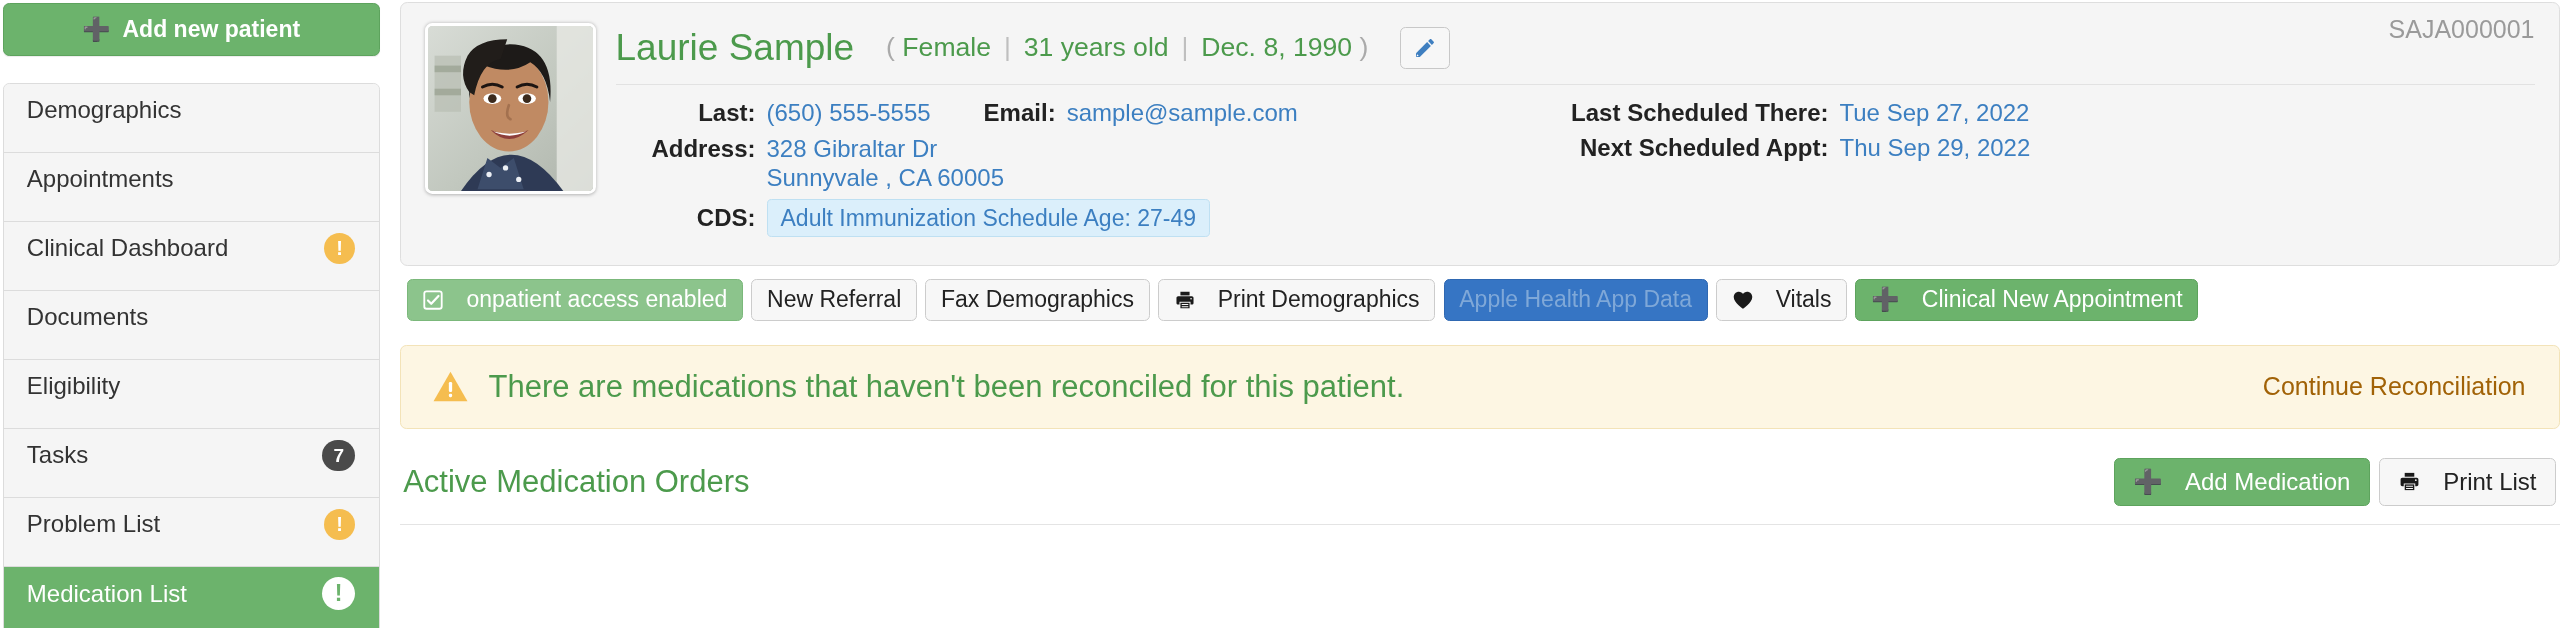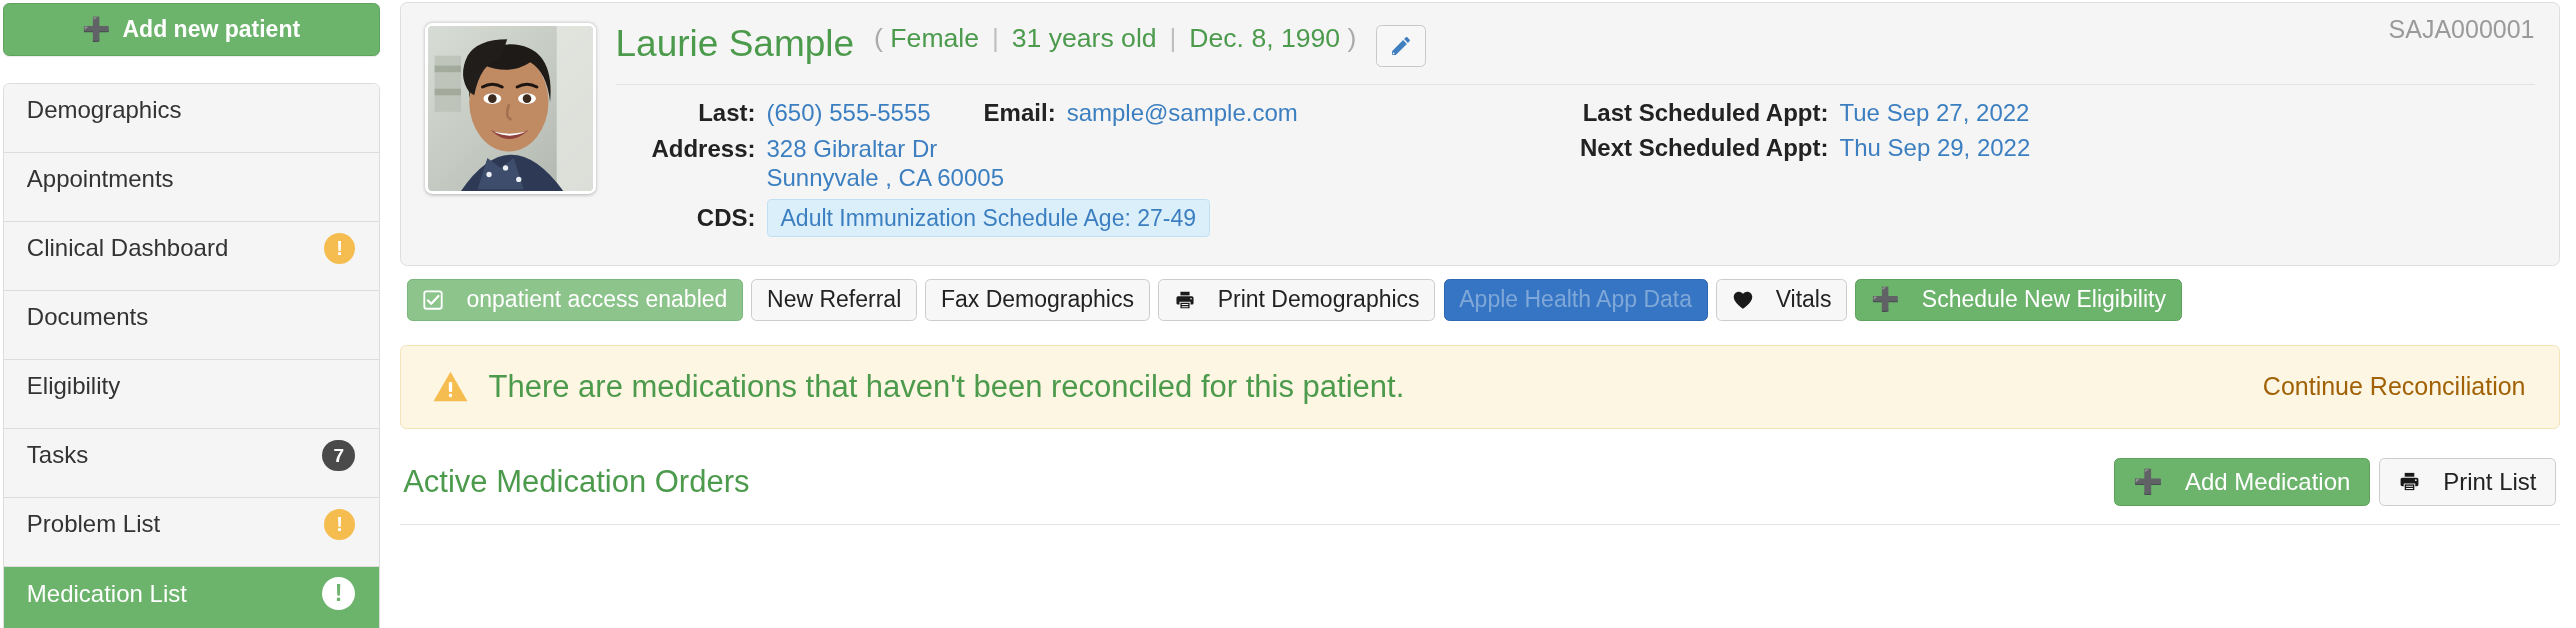--- a/index.html
+++ b/index.html
@@ -135,22 +135,22 @@
     overflow: hidden;
     background: #cfd3cf;
     position: relative;
   }
   .avatar svg { display:block; width:100%; height:100%; }
 
   .patient-body { flex: 1 1 auto; min-width: 0; padding-top: 1.8px; }
 
   .name-row {
     display: flex;
-    align-items: flex-start;
-    gap: 20px;
+    align-items: center;
+    gap: 32px;
     height: 46px;
   }
   .patient-name {
     color: #4c9a4c;
     font-size: 37px;
     font-weight: normal;
     line-height: 1;
     white-space: nowrap;
   }
   .demo-meta {
@@ -457,21 +457,21 @@
               <span class="info-label lw-cds">CDS:</span>
               <span class="cds-pill">Adult Immunization Schedule Age: 27-49</span>
             </div>
 
           </div>
 
           <div class="col-right">
 
 
             <div class="info-row">
-              <span class="info-label lw-right">Last Scheduled Appt:</span>
+              <span class="info-label lw-right">Last Scheduled There:</span>
               <span class="info-value link">Tue Sep 27, 2022</span>
             </div>
 
             <div class="info-row">
               <span class="info-label lw-right">Next Scheduled Appt:</span>
               <span class="info-value link">Thu Sep 29, 2022</span>
             </div>
 
           </div>
 
@@ -520,21 +520,21 @@
         <span>
           <svg width="22" height="20" viewBox="0 0 24 22" aria-hidden="true">
             <path d="M12 20.5S1.8 13.9 1.8 7.6C1.8 4.2 4.4 1.8 7.5 1.8c2 0 3.6 1 4.5 2.5.9-1.5 2.5-2.5 4.5-2.5 3.1 0 5.7 2.4 5.7 5.8 0 6.3-10.2 12.9-10.2 12.9z" fill="#1a1a1a"></path>
           </svg>
         </span>
         <span>Vitals</span>
       </div>
 
       <div class="btn btn-green">
         <span class="plus-glyph" style="font-size:23px">➕</span>
-        <span>Schedule New Eligibility</span>
+        <span>Clinical New Appointment</span>
       </div>
 
     </div>
 
     <div class="alert-banner">
       <div class="alert-left">
         <span>
           <svg class="tri-warn" viewBox="0 0 40 36" aria-hidden="true">
             <path d="M20 2 L38.5 34 L1.5 34 Z" fill="#f5bd4f"></path>
             <rect x="18.2" y="13" width="3.6" height="11" rx="1.4" fill="#ffffff"></rect>

